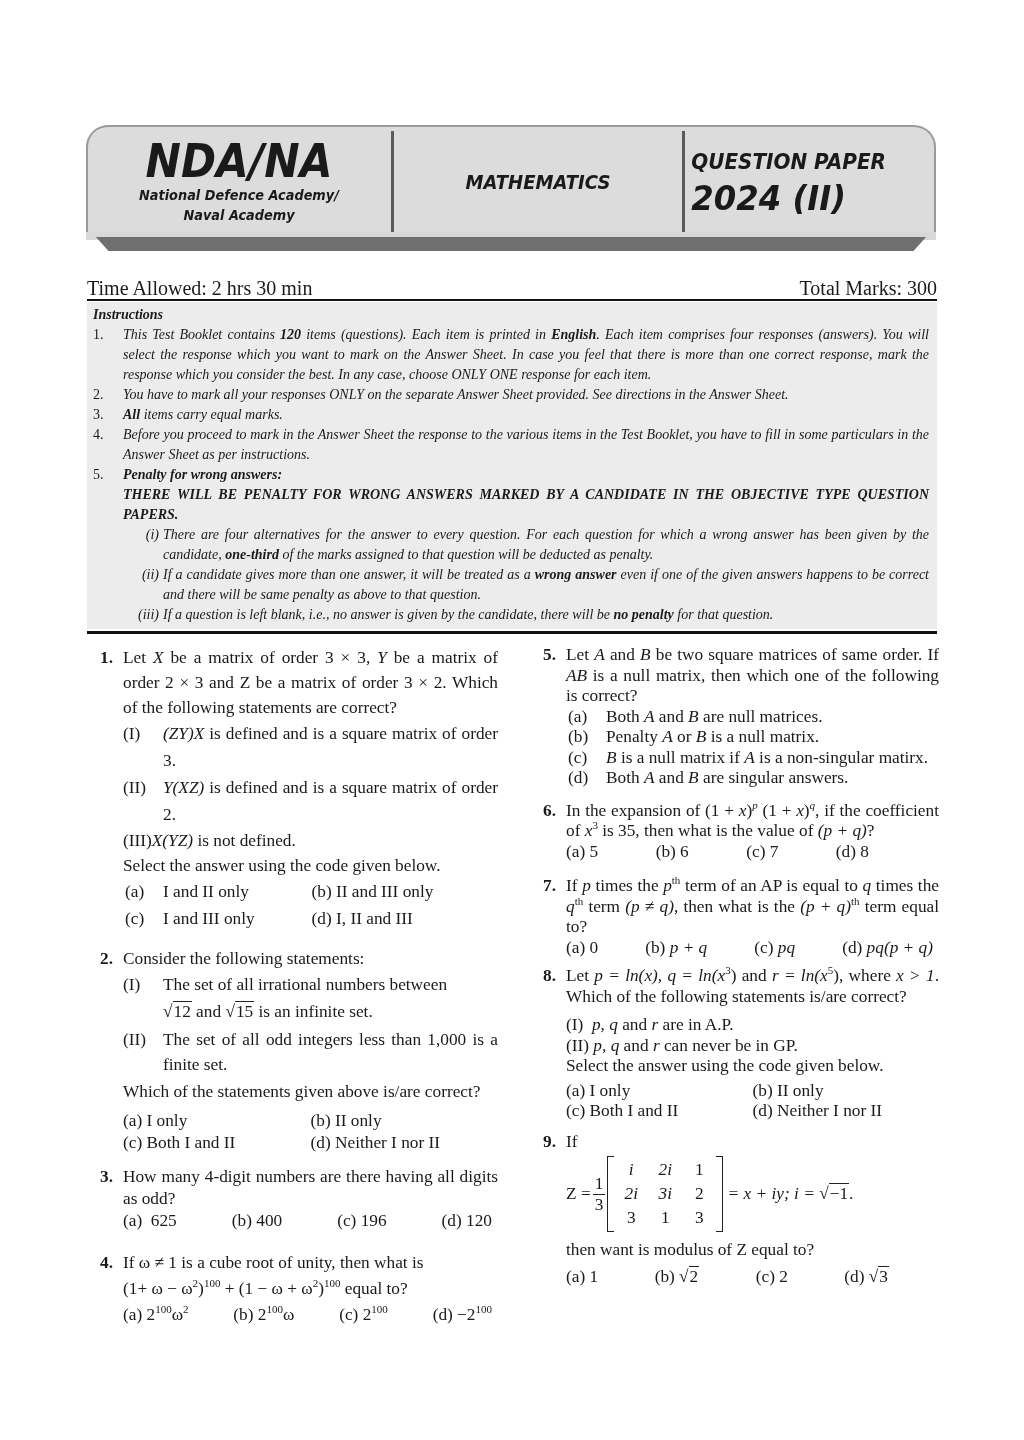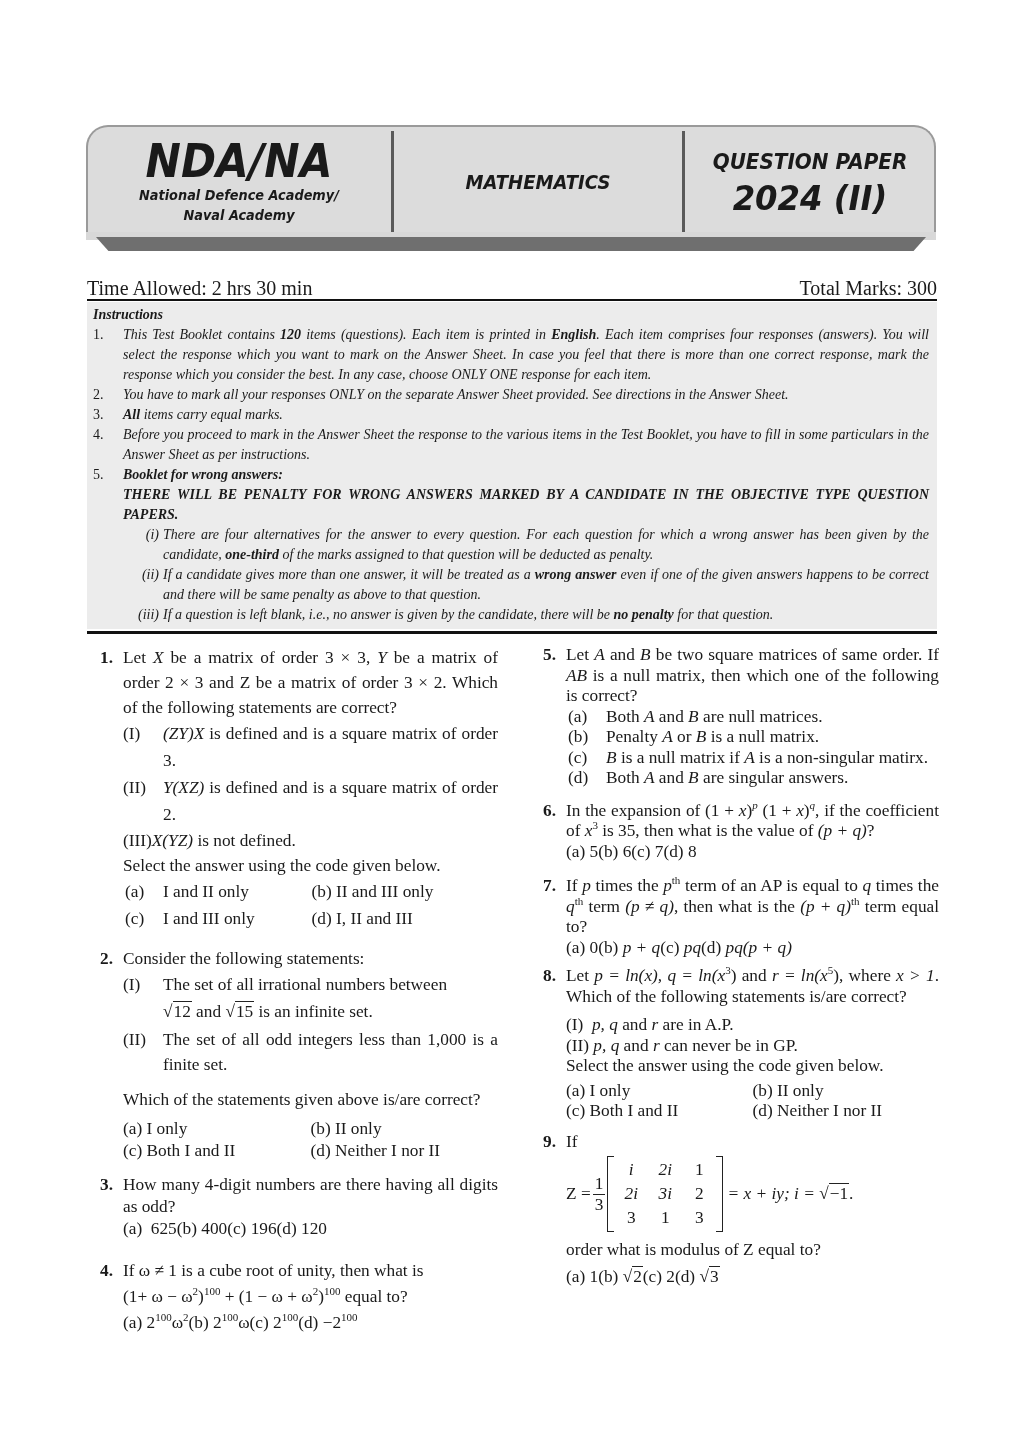--- a/index.html
+++ b/index.html
@@ -8,21 +8,21 @@
   
   .banner { position:absolute; left:86px; top:125px; width:850px; height:112px; background:#dcdcdc; border:2px solid #9a9a9a; border-bottom:none; border-radius:22px 22px 0 0; box-sizing:border-box;font-style:italic; }
   .banner-shadow { position:absolute; left:96px; top:237px; width:830px; height:14px; background:#6f6f6f; clip-path:polygon(0 0,100% 0,98.5% 100%,1.5% 100%); }
   .banner-base { position:absolute; left:86px; top:232px; width:850px; height:8px; background:#d8d8d8; }
   .b-left { position:absolute; left:0; top:0; width:302px; height:100%; text-align:center; font-family:"DejaVu Sans", sans-serif; }
   .b-title { font-size:46px; font-weight:bold; letter-spacing:0px; margin-top:10px; line-height:48px; transform:scaleX(0.92); }
   .b-sub { font-size:14px; font-weight:bold; line-height:20px; transform:scaleX(0.92); }
   .b-div1 { position:absolute; left:303px; top:4px; width:3px; height:105px; background:#5a5a5a; }
   .b-div2 { position:absolute; left:594px; top:4px; width:3px; height:105px; background:#5a5a5a; }
   .b-mid { position:absolute; left:306px; top:0; width:288px; height:100%; display:flex; align-items:center; justify-content:center; font-family:"DejaVu Sans", sans-serif; font-weight:bold; font-size:19px; transform:scaleX(0.95); }
-  .b-right { position:absolute; left:597px; top:0; width:250px; height:100%; text-align:center; font-family:"DejaVu Sans", sans-serif; font-weight:bold; }
+  .b-right { position:absolute; left:597px; top:0; width:250px; height:100%; font-family:"DejaVu Sans", sans-serif; font-weight:bold; }
   .b-qp { font-size:21px; margin-top:22px; line-height:26px; transform:scaleX(0.95); }
   .b-yr { font-size:34px; line-height:46px; transform:scaleX(0.95); }
 
   
   .meta { position:absolute; left:87px; top:277px; width:850px; height:22px; font-size:20px; }
   .meta .l { position:absolute; left:0; }
   .meta .r { position:absolute; right:0; }
   .rule { position:absolute; left:87px; width:850px; height:2px; background:#111; }
 
   
@@ -36,21 +36,21 @@
 
   
   .col { position:absolute; font-size:17.3px; line-height:25px; }
   .col-l { left:100px; top:645px; width:398px; }
   .col-r { left:543px; top:645px; width:396px; line-height:20.5px; }
   .q { position:relative; padding-left:23px; text-align:justify; }
   .q .qn { position:absolute; left:0; font-weight:bold; }
   .st { position:relative; padding-left:40px; }
   .st .sn { position:absolute; left:0; }
   .opts { display:grid; grid-template-columns:1fr 1fr; }
-  .opts4 { display:flex; justify-content:flex-start; padding-right:6px; }
+  .opts4 { display:flex; justify-content:space-between; padding-right:6px; }
   .opt { white-space:nowrap; }
   .optl { position:relative; padding-left:38px; }
   .optl .on { position:absolute; left:0; }
   i { font-style:italic; }
   sup { font-size:11px; line-height:0; }
   .sqrt { display:inline-block; }
   .sqrt .rad { border-top:1px solid #222; padding:0 1px; }
   .matrix { display:inline-flex; align-items:center; vertical-align:middle; }
   .mbr { width:6px; height:74px; border:1.5px solid #222; }
   .mbr.l { border-right:none; }
@@ -98,21 +98,21 @@
   <div class="inst-item">
     <span class="n">3.</span>
     <b>All</b><span> items carry equal marks.</span>
   </div>
   <div class="inst-item">
     <span class="n">4.</span>
     <span>Before you proceed to mark in the Answer Sheet the response to the various items in the Test Booklet, you have to fill in some particulars in the Answer Sheet as per instructions.</span>
   </div>
   <div class="inst-item">
     <span class="n">5.</span>
-    <b>Booklet for wrong answers:</b><br>
+    <b>Penalty for wrong answers:</b><br>
     <b>THERE WILL BE PENALTY FOR WRONG ANSWERS MARKED BY A CANDIDATE IN THE OBJECTIVE TYPE QUESTION PAPERS.</b>
   </div>
   <div class="inst-sub">
     <span class="n">(i)</span>
     <span>There are four alternatives for the answer to every question. For each question for which a wrong answer has been given by the candidate, </span><b>one-third</b><span> of the marks assigned to that question will be deducted as penalty.</span>
   </div>
   <div class="inst-sub">
     <span class="n">(ii)</span>
     <span>If a candidate gives more than one answer, it will be treated as a </span><b>wrong answer</b><span> even if one of the given answers happens to be correct and there will be same penalty as above to that question.</span>
   </div>
@@ -142,21 +142,21 @@
 
   <div class="q" style="margin-top:14px;">
     <span class="qn">2.</span>
     <span>Consider the following statements:</span>
     <div class="st" style="line-height:27px;">
       <span class="sn">(I)</span>
       <span>The set of all irrational numbers between</span><br>
       <span class="sqrt">√<span class="rad">12</span></span><span> and </span><span class="sqrt">√<span class="rad">15</span></span><span> is an infinite set.</span>
     </div>
     <div class="st" style="margin-top:2px;"><span class="sn">(II)</span><span>The set of all odd integers less than 1,000 is a finite set.</span></div>
-    <div style="margin-top:10px;">Which of the statements given above is/are correct?</div>
+    <div style="margin-top:2px;">Which of the statements given above is/are correct?</div>
     <div class="opts" style="margin-top:6px; line-height:22px;">
       <div class="opt"><span>(a)</span> <span>I only</span></div>
       <div class="opt"><span>(b)</span> <span>II only</span></div>
       <div class="opt"><span>(c)</span> <span>Both I and II</span></div>
       <div class="opt"><span>(d)</span> <span>Neither I nor II</span></div>
     </div>
   </div>
 
   <div class="q" style="margin-top:12px; line-height:22px;">
     <span class="qn">3.</span>
@@ -250,21 +250,21 @@
             <span>3</span>
             <span>1</span>
             <span>3</span>
           </span>
         <span class="mbr r"></span>
       </span>
       <i style="white-space:pre;"> = x + iy; i = </i>
       <span class="sqrt">√<span class="rad">−1</span></span>
         <span> .</span>
     </div>
-    <div style="margin-top:8px;">order what is modulus of Z equal to?</div>
+    <div style="margin-top:8px;">then want is modulus of Z equal to?</div>
     <div class="opts4" style="margin-top:6px; padding-right:50px;">
       <div class="opt"><span>(a)</span> <span>1</span></div>
       <div class="opt"><span>(b)</span> <span class="sqrt">√<span class="rad">2</span></span></div>
       <div class="opt"><span>(c)</span> <span>2</span></div>
       <div class="opt"><span>(d)</span> <span class="sqrt">√<span class="rad">3</span></span></div>
     </div>
   </div>
 </div>
 
 </body></html>

